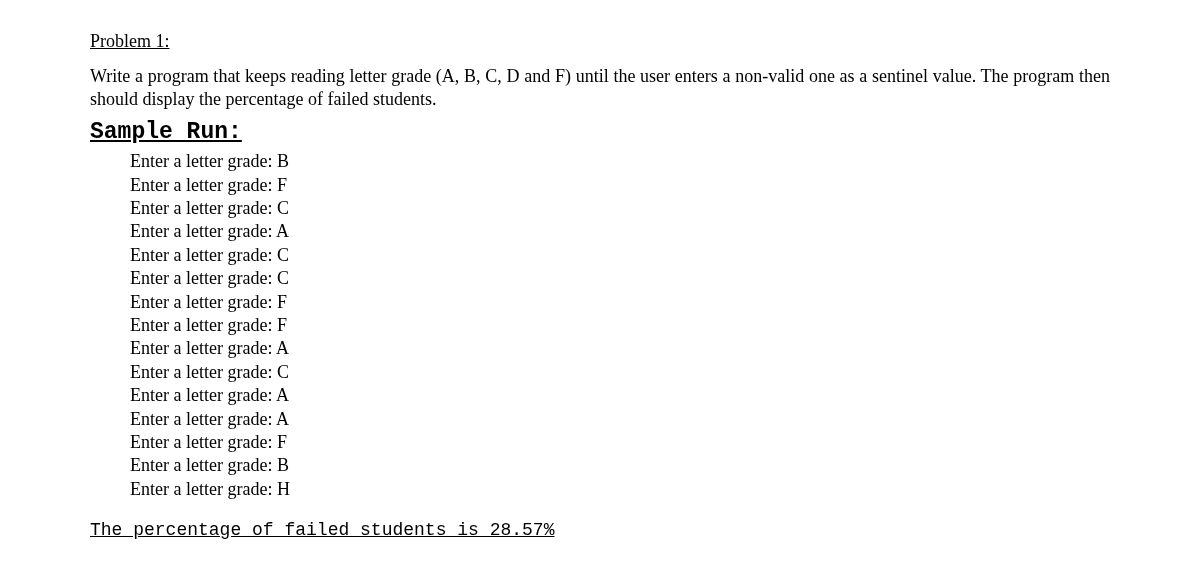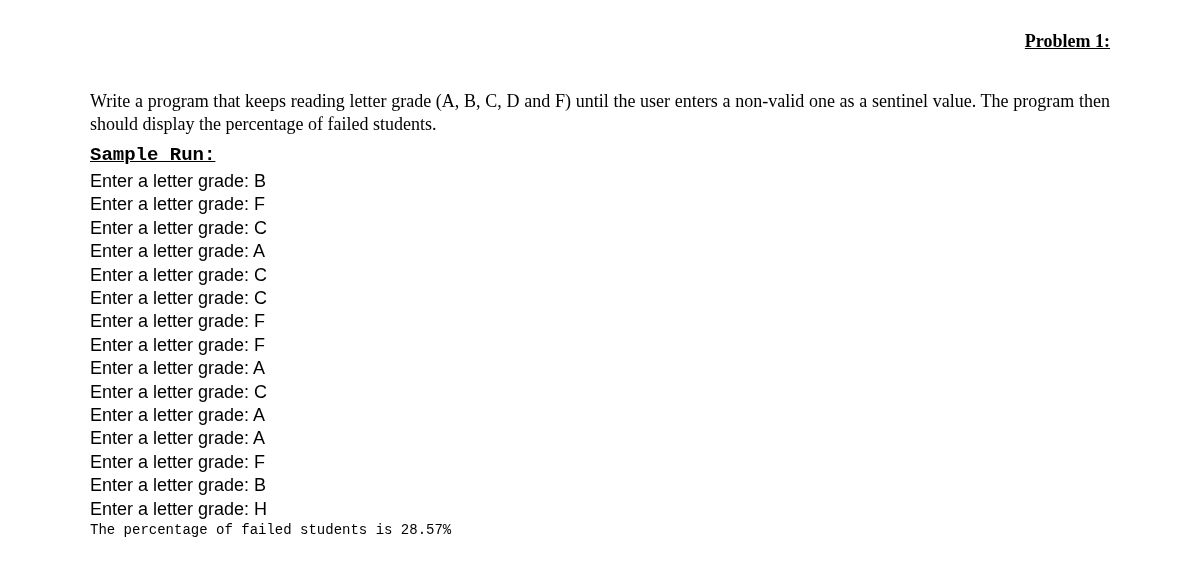--- a/index.html
+++ b/index.html
@@ -9,48 +9,50 @@
     }
     body {
       background: #ffffff;
       font-family: "Times New Roman", Times, serif;
       padding: 30px 90px;
       color: #000000;
       font-size: 18px;
       line-height: 1.3;
     }
     .problem-title {
-      font-weight: bold;
+      font-weight: normal;
       text-decoration: underline;
       font-size: 18px;
-      margin-bottom: 37px;
-      text-align: right;
+      margin-bottom: 12px;
     }
     .problem-description {
       font-size: 18px;
       text-align: justify;
       margin-bottom: 8px;
       line-height: 1.25;
     }
     .sample-run-label {
       font-family: "Courier New", Courier, monospace;
       font-weight: bold;
       text-decoration: underline;
-      font-size: 19px;
+      font-size: 23px;
       margin-bottom: 2px;
     }
     .sample-run-output {
-      font-family: Liberation Sans, sans-serif;
+      font-family: Liberation Serif, serif;
       font-size: 18px;
       white-space: pre;
       line-height: 1.3;
+      margin-left: 40px;
     }
     .sample-run-result {
       font-family: "Courier New", Courier, monospace;
-      font-size: 14px;
+      font-size: 18px;
+      margin-top: 18px;
+      text-decoration: underline;
     }
   </style>
 </head>
 <body>
 
 <div class="problem-title">Problem 1:</div>
 
 <div class="problem-description">Write a program that keeps reading letter grade (A, B, C, D and F) until the user enters a non-valid one as a sentinel value. The program then should display the percentage of failed students.</div>
 
 <div class="sample-run-label">Sample Run:</div>

